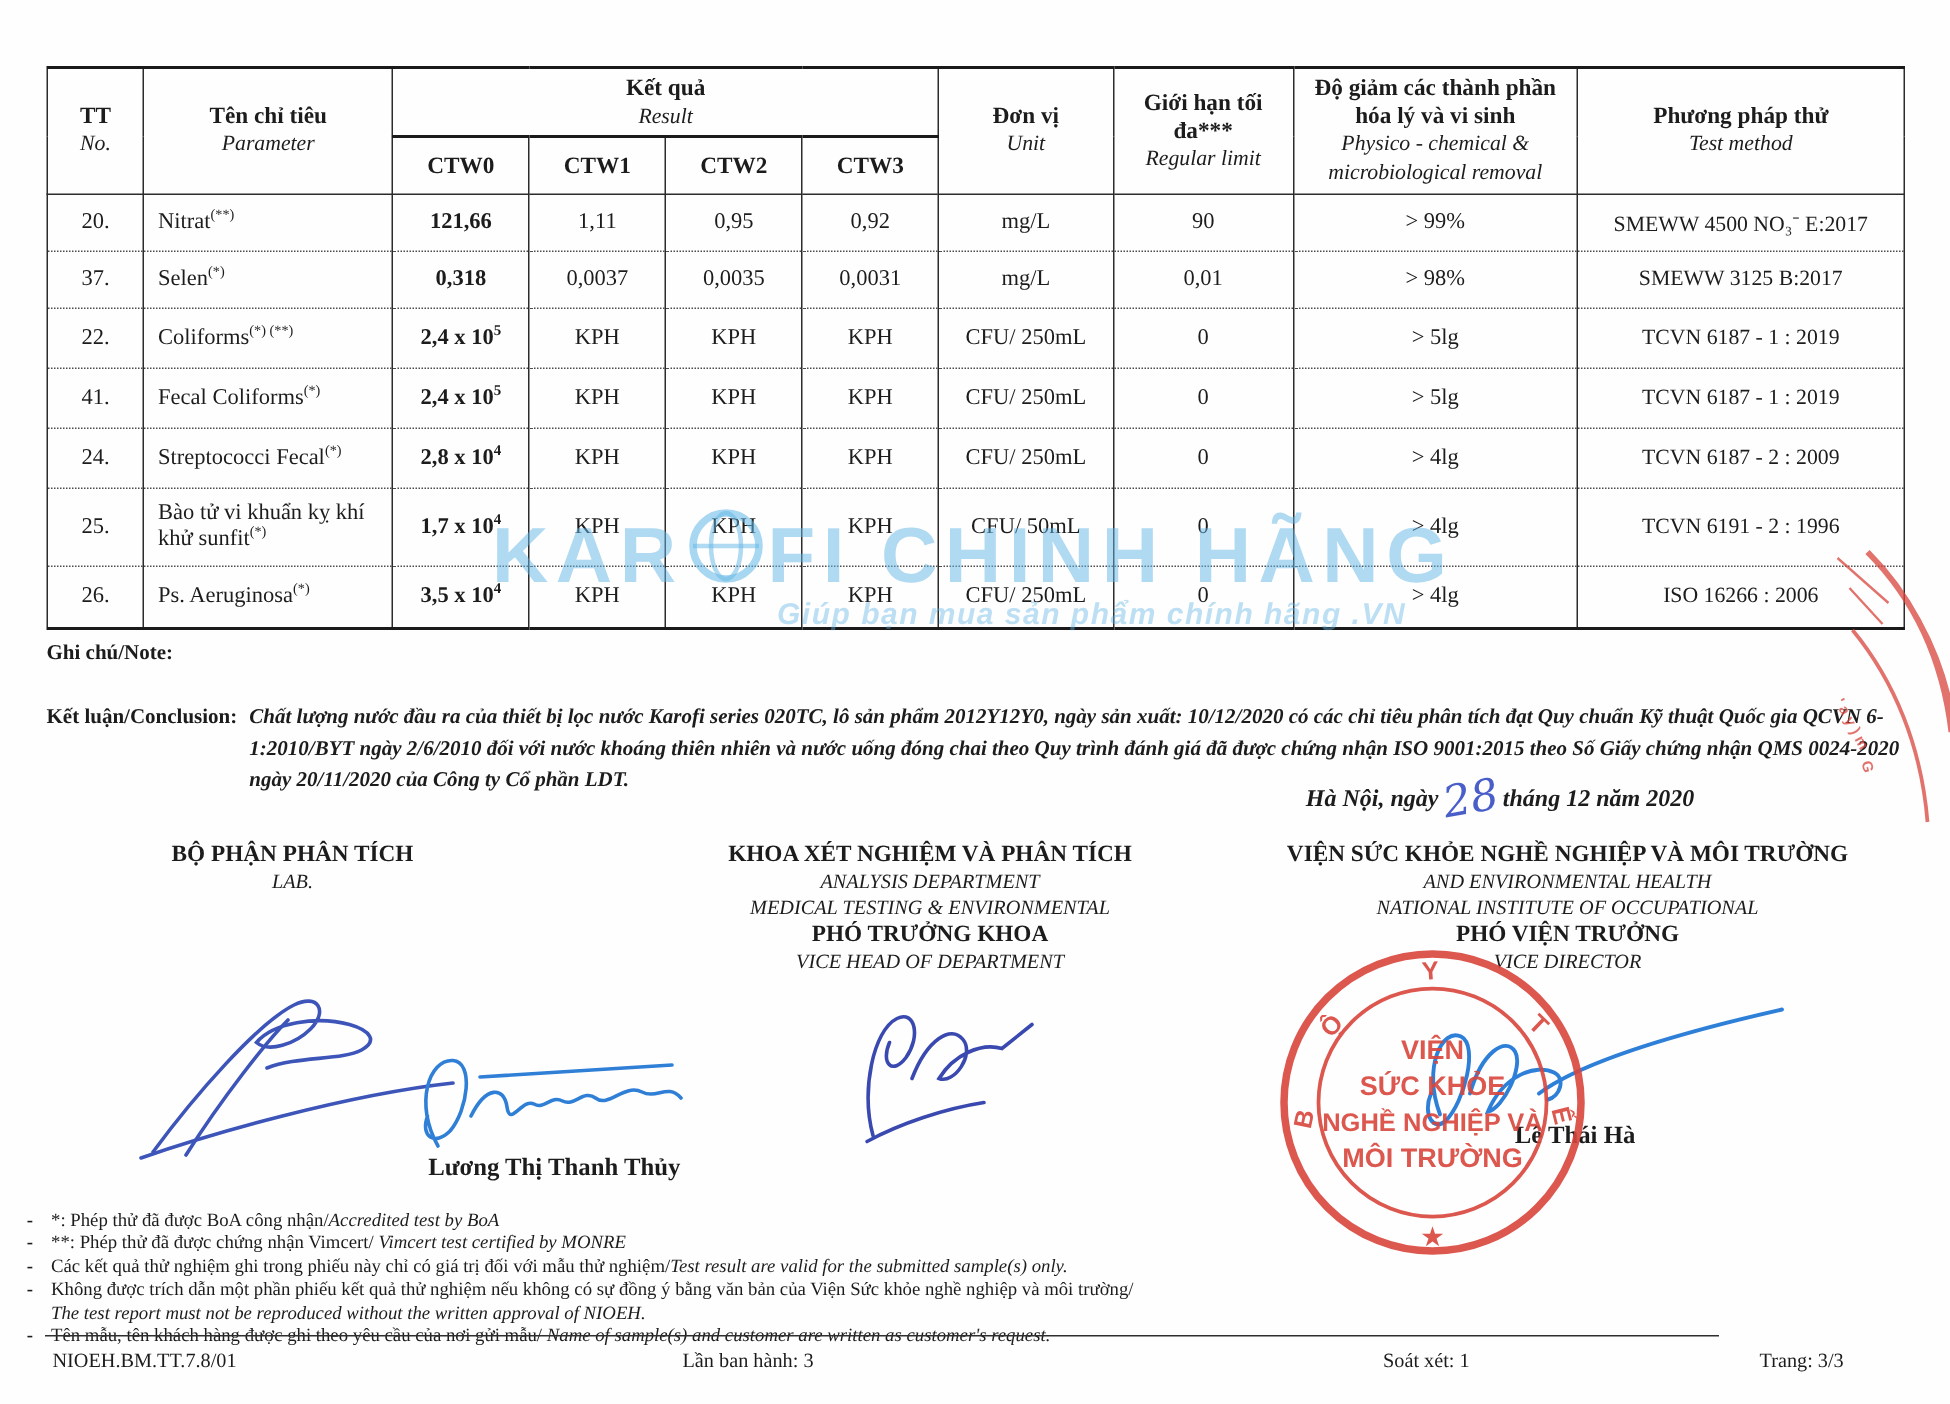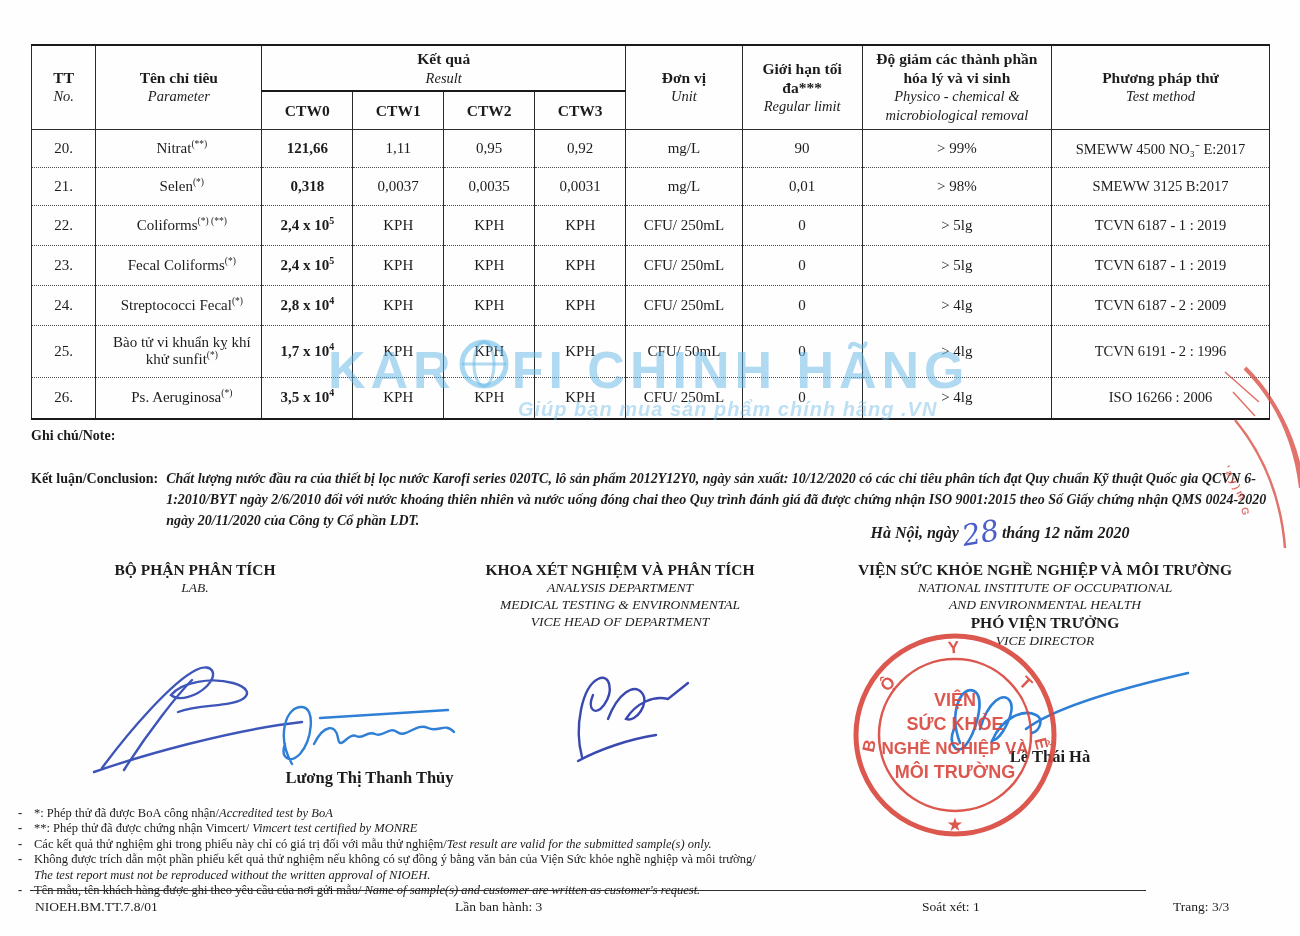--- a/index.html
+++ b/index.html
@@ -10,21 +10,21 @@
   table.results{position:absolute;left:31px;top:44px;width:1239px;
                 border-collapse:collapse;table-layout:fixed;}
   .results th,.results td{border-left:1px solid #2b2b2b;border-right:1px solid #2b2b2b;
                 padding:2px 3px;vertical-align:middle;}
   .results thead th{border-top:2px solid #1a1a1a;border-bottom:1px solid #2b2b2b;
                 text-align:center;font-weight:bold;font-size:15.5px;line-height:19px;}
   .results tbody td{border-top:1px dotted #4c4c4c;border-bottom:1px dotted #4c4c4c;
                 text-align:center;font-size:15px;}
   .results tr.last td{border-bottom:2.5px solid #1a1a1a;}
   .results .en{font-weight:normal;font-style:italic;font-size:14.5px;}
-  .results td.param{text-align:center;padding-left:9px;margin-top:28px;}
+  .results td.param{text-align:left;padding-left:9px;margin-top:28px;}
   .results td.bold{font-weight:bold;}
   sup.mk{font-size:9.5px;vertical-align:super;line-height:0;}
   sup.ex{font-size:10px;vertical-align:super;line-height:0;font-weight:bold;}
 
   
   .noteblk{position:absolute;left:31px;width:1245px;font-size:14px;line-height:21px;}
   .lblrow{display:flex;}
   .nlabel{font-weight:bold;white-space:nowrap;flex:0 0 auto;padding-right:8px;}
   .ital{font-style:italic;}
   .bital{font-style:italic;font-weight:bold;}
@@ -126,21 +126,21 @@
         <td class="bold"><span>121,66</span><sup class="ex"></sup></td>
         <td>1,11</td>
         <td>0,95</td>
         <td>0,92</td>
         <td>mg/L</td>
         <td>90</td>
         <td>&gt; 99%</td>
         <td style="font-size:14.5px">SMEWW 4500 NO₃⁻ E:2017</td>
       </tr>
       <tr style="height:38px">
-        <td>21.</td>
+        <td>37.</td>
         <td class="param"><span>Selen</span><sup class="mk">(*)</sup></td>
         <td class="bold"><span>0,318</span><sup class="ex"></sup></td>
         <td>0,0037</td>
         <td>0,0035</td>
         <td>0,0031</td>
         <td>mg/L</td>
         <td>0,01</td>
         <td>&gt; 98%</td>
         <td style="font-size:14.5px">SMEWW 3125 B:2017</td>
       </tr>
@@ -150,21 +150,21 @@
         <td class="bold"><span>2,4 x 10</span><sup class="ex">5</sup></td>
         <td>KPH</td>
         <td>KPH</td>
         <td>KPH</td>
         <td>CFU/ 250mL</td>
         <td>0</td>
         <td>&gt; 5lg</td>
         <td style="font-size:14.5px">TCVN 6187 - 1 : 2019</td>
       </tr>
       <tr style="height:40px">
-        <td>23.</td>
+        <td>41.</td>
         <td class="param"><span>Fecal Coliforms</span><sup class="mk">(*)</sup></td>
         <td class="bold"><span>2,4 x 10</span><sup class="ex">5</sup></td>
         <td>KPH</td>
         <td>KPH</td>
         <td>KPH</td>
         <td>CFU/ 250mL</td>
         <td>0</td>
         <td>&gt; 5lg</td>
         <td style="font-size:14.5px">TCVN 6187 - 1 : 2019</td>
       </tr>
@@ -256,34 +256,35 @@
       <path d="M56 52 C66 32 78 32 80 46 C82 60 90 40 98 44 C105 48 109 38 117 42 C125 46 131 34 139 40 C148 47 158 30 170 36 C180 41 187 30 196 40"></path>
       <path d="M62 26 L190 18"></path>
     </g>
   </svg>
   <div class="signame" style="left:252px;top:768px;width:235px">Lương Thị Thanh Thủy</div>
 
   <div class="sigblk" style="left:430px;top:560px;width:380px">
     <div class="t">KHOA XÉT NGHIỆM VÀ PHÂN TÍCH</div>
     <div class="s">ANALYSIS DEPARTMENT</div>
     <div class="s">MEDICAL TESTING &amp; ENVIRONMENTAL</div>
+    <div class="t">PHÓ TRƯỞNG KHOA</div>
     <div class="s">VICE HEAD OF DEPARTMENT</div>
   </div>
   <svg class="sigsvg" style="left:560px;top:665px" width="140" height="100" viewBox="0 0 140 100">
     <g fill="none" stroke="#3a49b0" stroke-width="2.4" stroke-linecap="round">
       <path d="M22 92 C14 62 22 22 38 14 C50 8 54 26 44 40 C35 52 27 44 33 30"></path>
       <path d="M48 54 C58 28 74 18 82 28 C90 38 76 58 66 54 C76 38 94 30 108 34 L128 18"></path>
       <path d="M18 96 C40 84 70 74 96 70"></path>
     </g>
   </svg>
 
   <div class="sigblk" style="left:815px;top:560px;width:460px">
     <div class="t">VIỆN SỨC KHỎE NGHỀ NGHIỆP VÀ MÔI TRƯỜNG</div>
+    <div class="s">AND ENVIRONMENTAL HEALTH</div>
     <div class="s">NATIONAL INSTITUTE OF OCCUPATIONAL</div>
-    <div class="s">AND ENVIRONMENTAL HEALTH</div>
     <div class="t">PHÓ VIỆN TRƯỞNG</div>
     <div class="s">VICE DIRECTOR</div>
   </div>
 
   <svg class="stamp" width="212" height="218" viewBox="0 0 212 218">
     <g stroke="#d9453c" fill="none">
       <circle cx="106" cy="109" r="99" stroke-width="5"></circle>
       <circle cx="106" cy="109" r="76" stroke-width="2.5"></circle>
     </g>
     <g fill="#d9453c" font-family="Liberation Sans, sans-serif" font-weight="bold">

